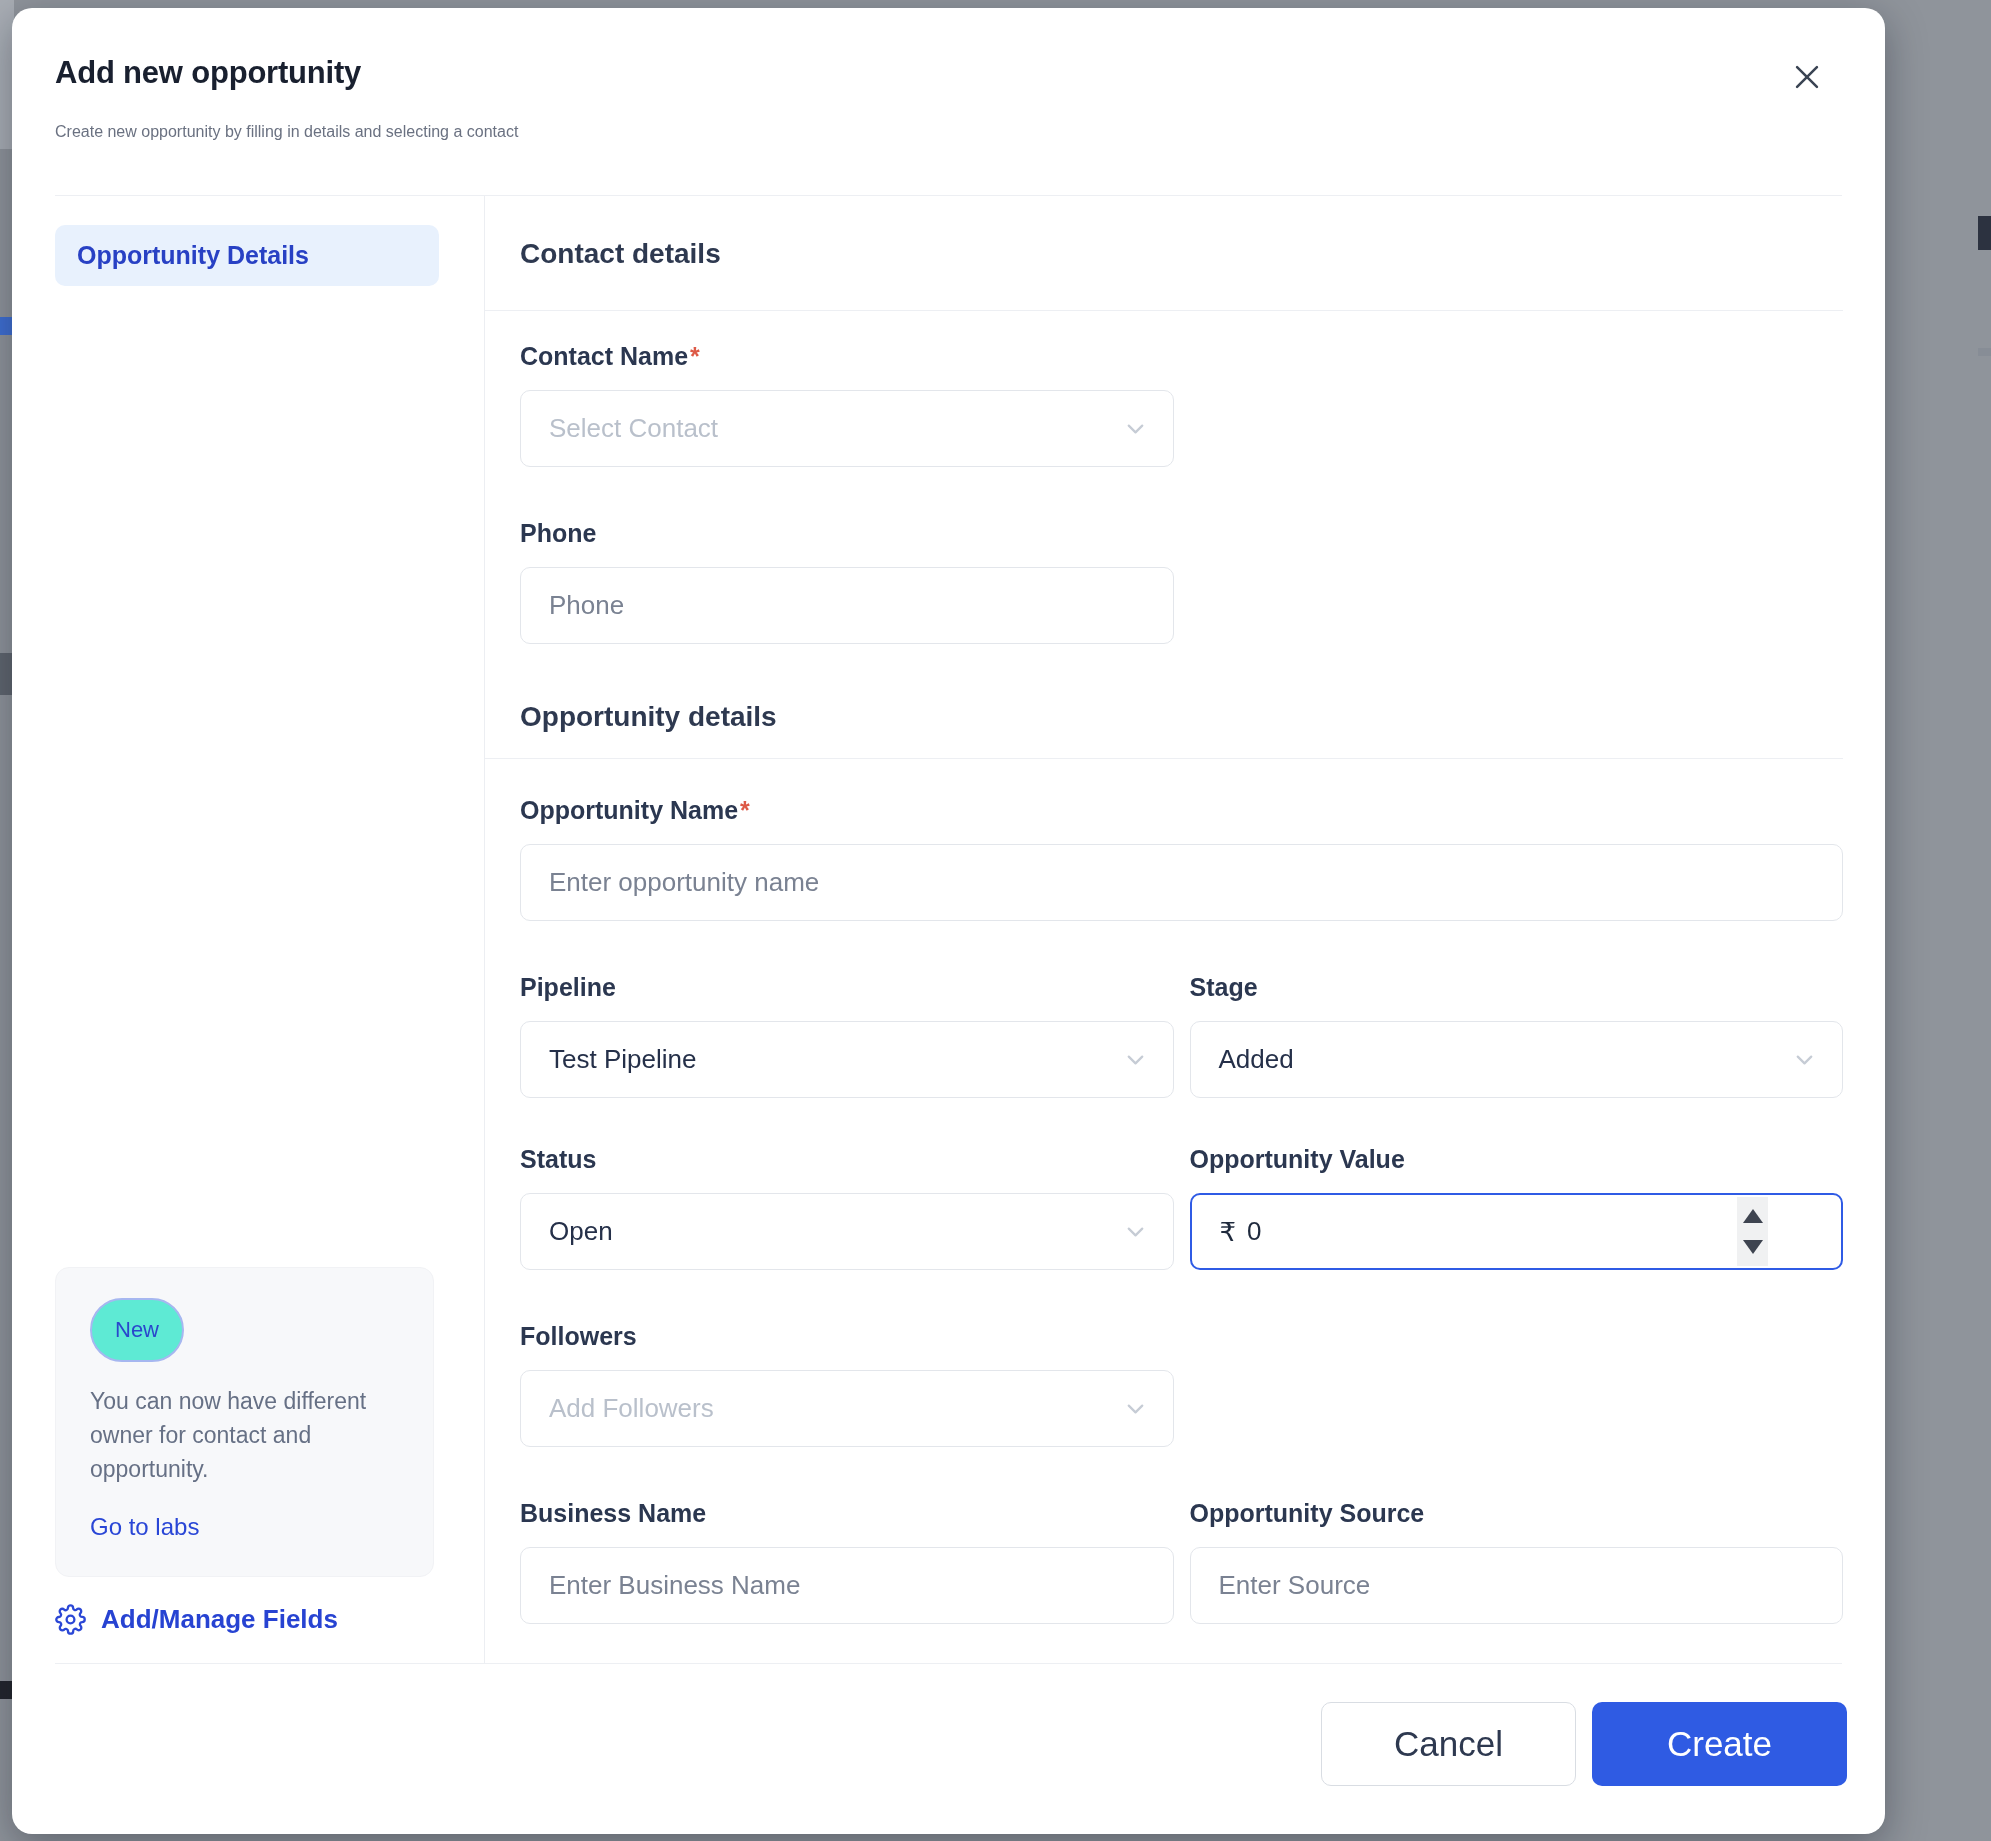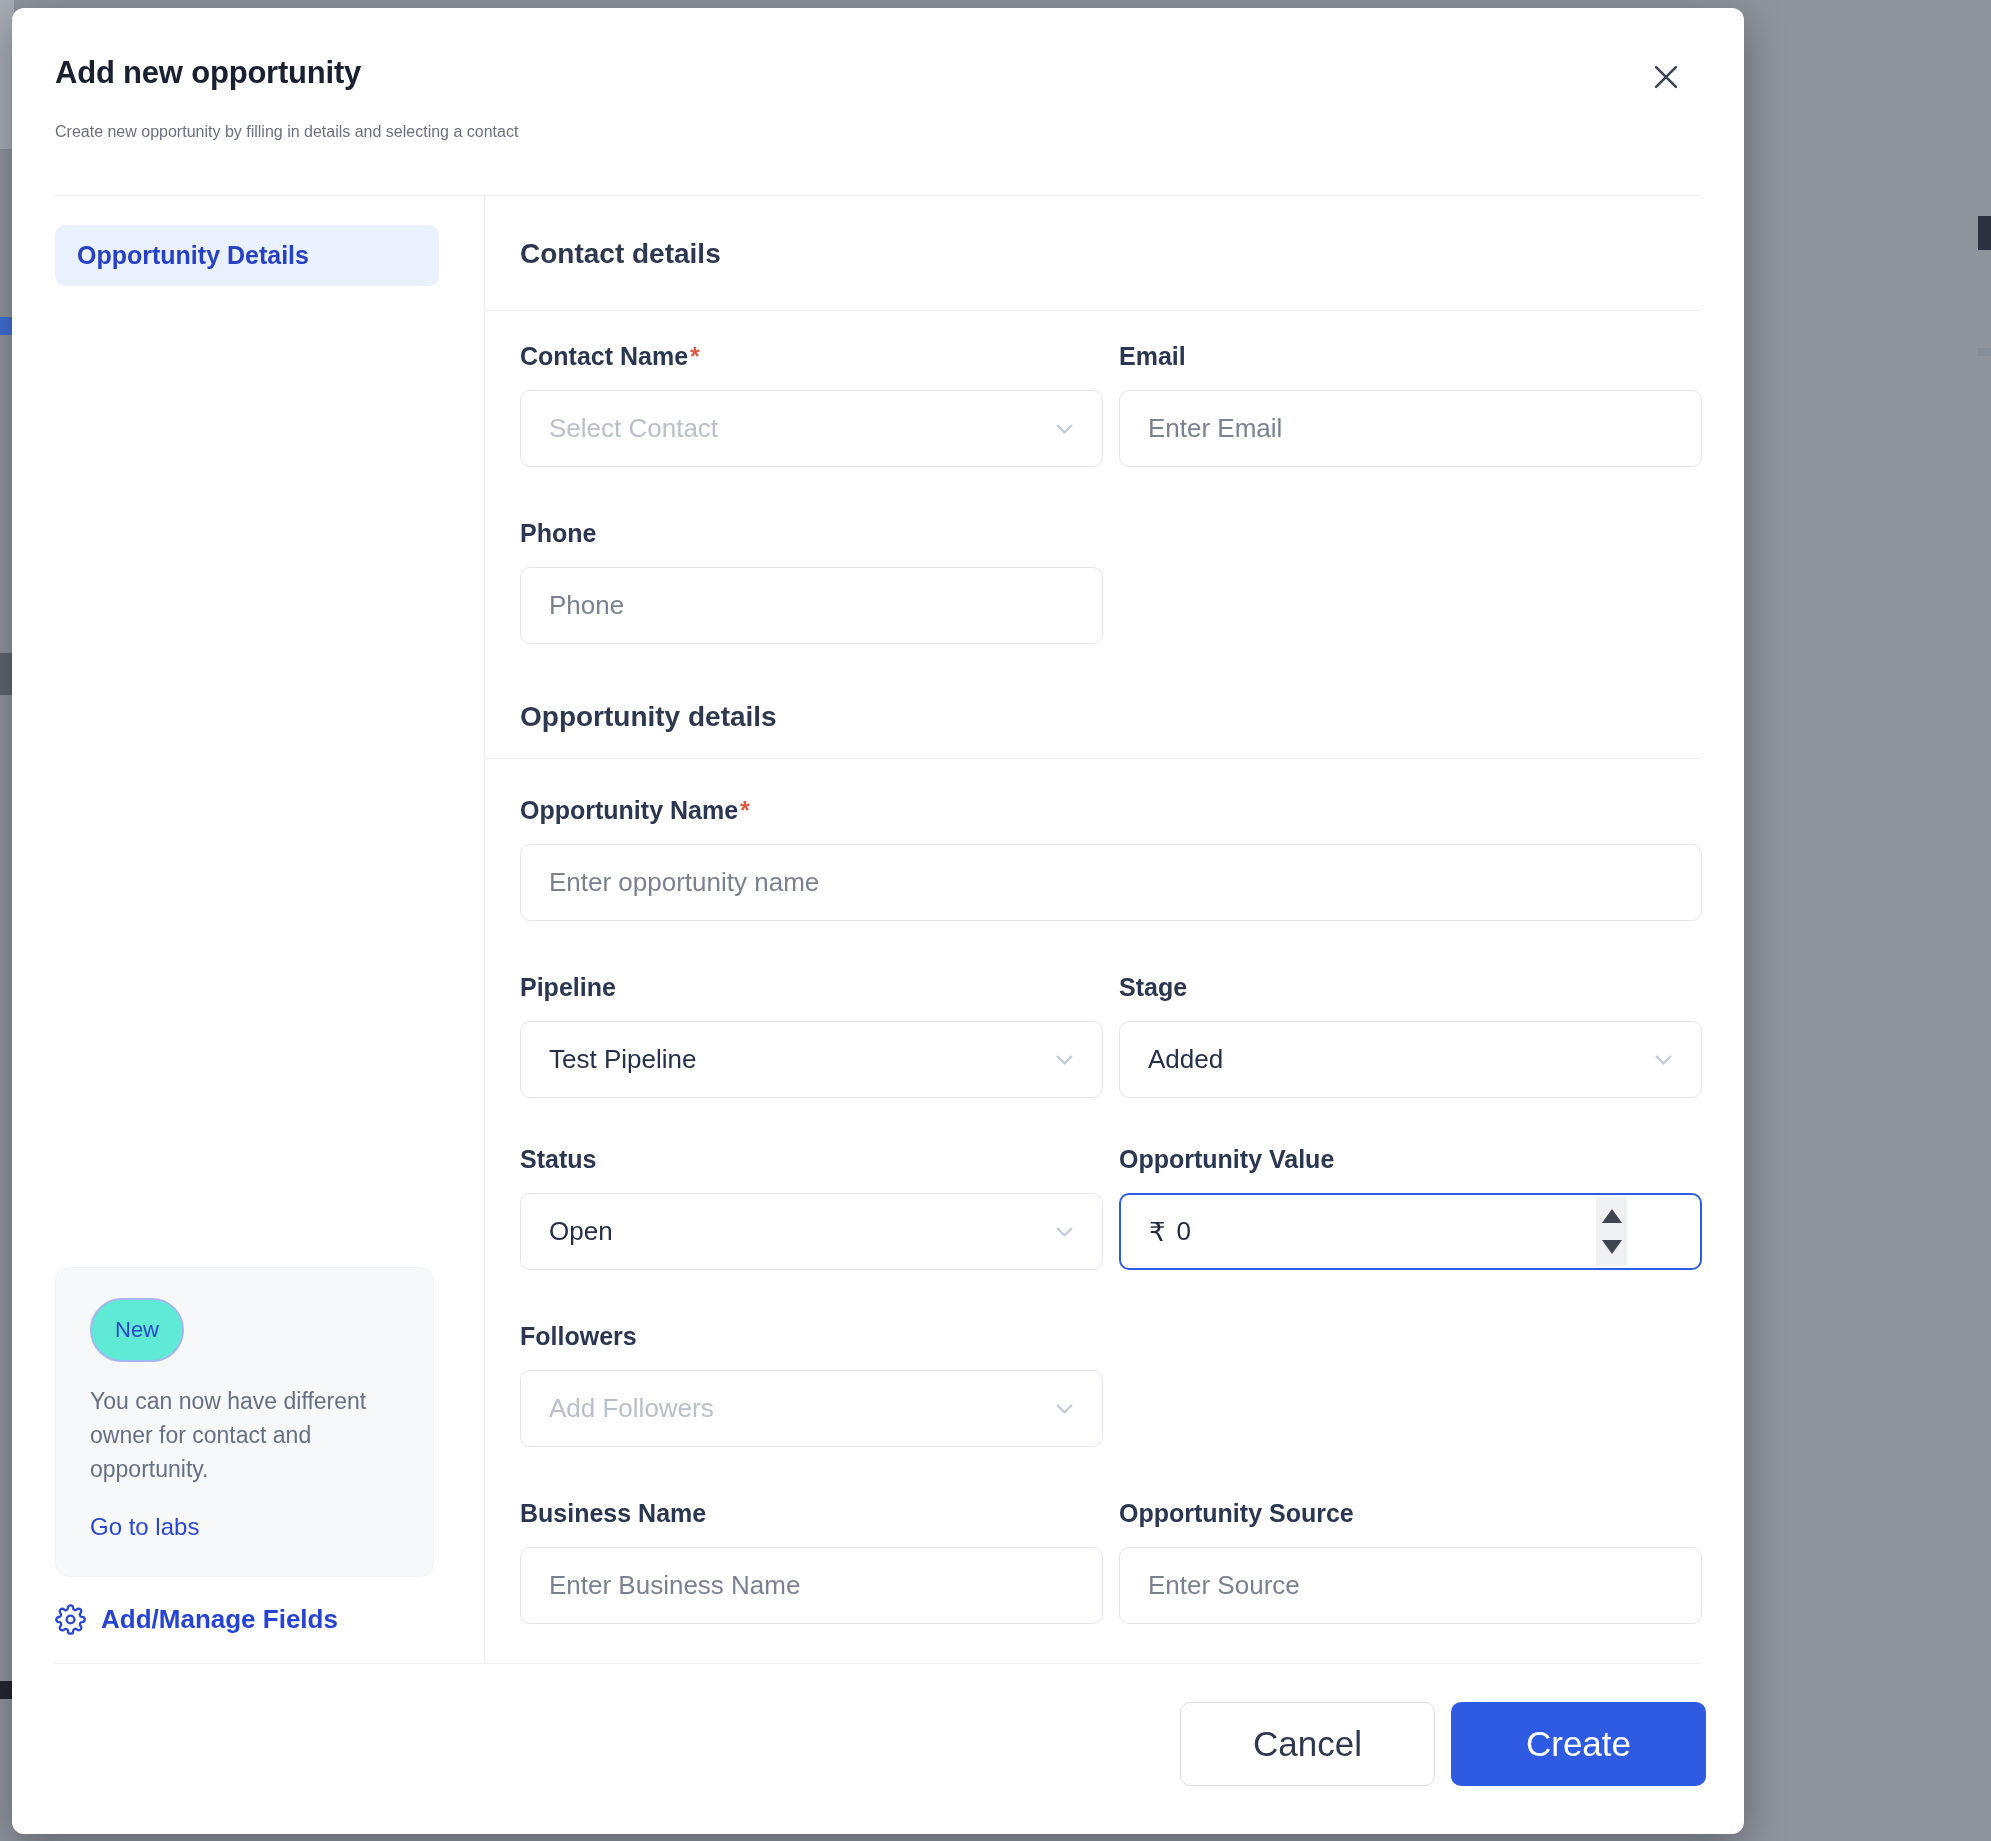--- a/index.html
+++ b/index.html
@@ -9,22 +9,22 @@
   
   .bd{position:absolute;}
   .bd-l1{left:0;top:0;width:14px;height:149px;background:#a8adb4;}
   .bd-l2{left:0;top:317px;width:14px;height:18px;background:#3f6fd2;}
   .bd-l3{left:0;top:653px;width:14px;height:42px;background:#60666f;}
   .bd-l4{left:0;top:1681px;width:14px;height:18px;background:#23262d;}
   .bd-r1{right:0;top:216px;width:14px;height:34px;background:#2c3240;}
   .bd-r2{right:0;top:348px;width:14px;height:8px;background:#878d96;}
 
   
-  .modal{position:absolute;left:12px;top:8px;width:1732px;height:1826px;background:#ffffff;
-         border-radius:12px;box-shadow:0 12px 40px rgba(10,15,30,.35);display:flex;flex-direction:column;}
+  .modal{position:absolute;left:12px;top:8px;width:1873px;height:1826px;background:#ffffff;
+         border-radius:20px;box-shadow:0 12px 40px rgba(10,15,30,.35);display:flex;flex-direction:column;}
 
   .modal-header{position:relative;padding:46px 43px 0 43px;}
   .title{font-size:31px;line-height:38px;font-weight:700;color:#19202f;letter-spacing:-0.2px;}
   .subtitle{margin-top:24px;font-size:16px;line-height:32px;color:#6a7181;}
   .header-hr{margin-top:47px;border-bottom:1.5px solid #edeff3;}
   .close-btn{position:absolute;top:48px;right:57px;width:42px;height:42px;display:flex;align-items:center;
              justify-content:center;cursor:pointer;background:none;border:none;padding:0;}
 
   .modal-body{display:flex;height:1468px;}
 
@@ -150,26 +150,20 @@
             </div>
             <div class="control select">
               <span class="ph-light">Select Contact</span>
               <span class="chevron">
                 <svg width="27" height="27" viewBox="0 0 24 24">
                     <polyline points="6 9 12 15 18 9" fill="none" stroke="currentColor" stroke-width="2" stroke-linecap="round" stroke-linejoin="round"></polyline>
                   </svg>
               </span>
             </div>
           </div>
-          <div class="field-group">
-            <div class="field-label">
-              <span>Email</span>
-            </div>
-            <input class="text-control" type="text" placeholder="Enter Email" style="">
-          </div>
         </div>
 
         <div class="grid2 mt-row">
           <div class="field-group">
             <div class="field-label">
               <span>Phone</span>
             </div>
             <input class="text-control" type="text" placeholder="Phone" style="">
           </div>
           <div></div>

